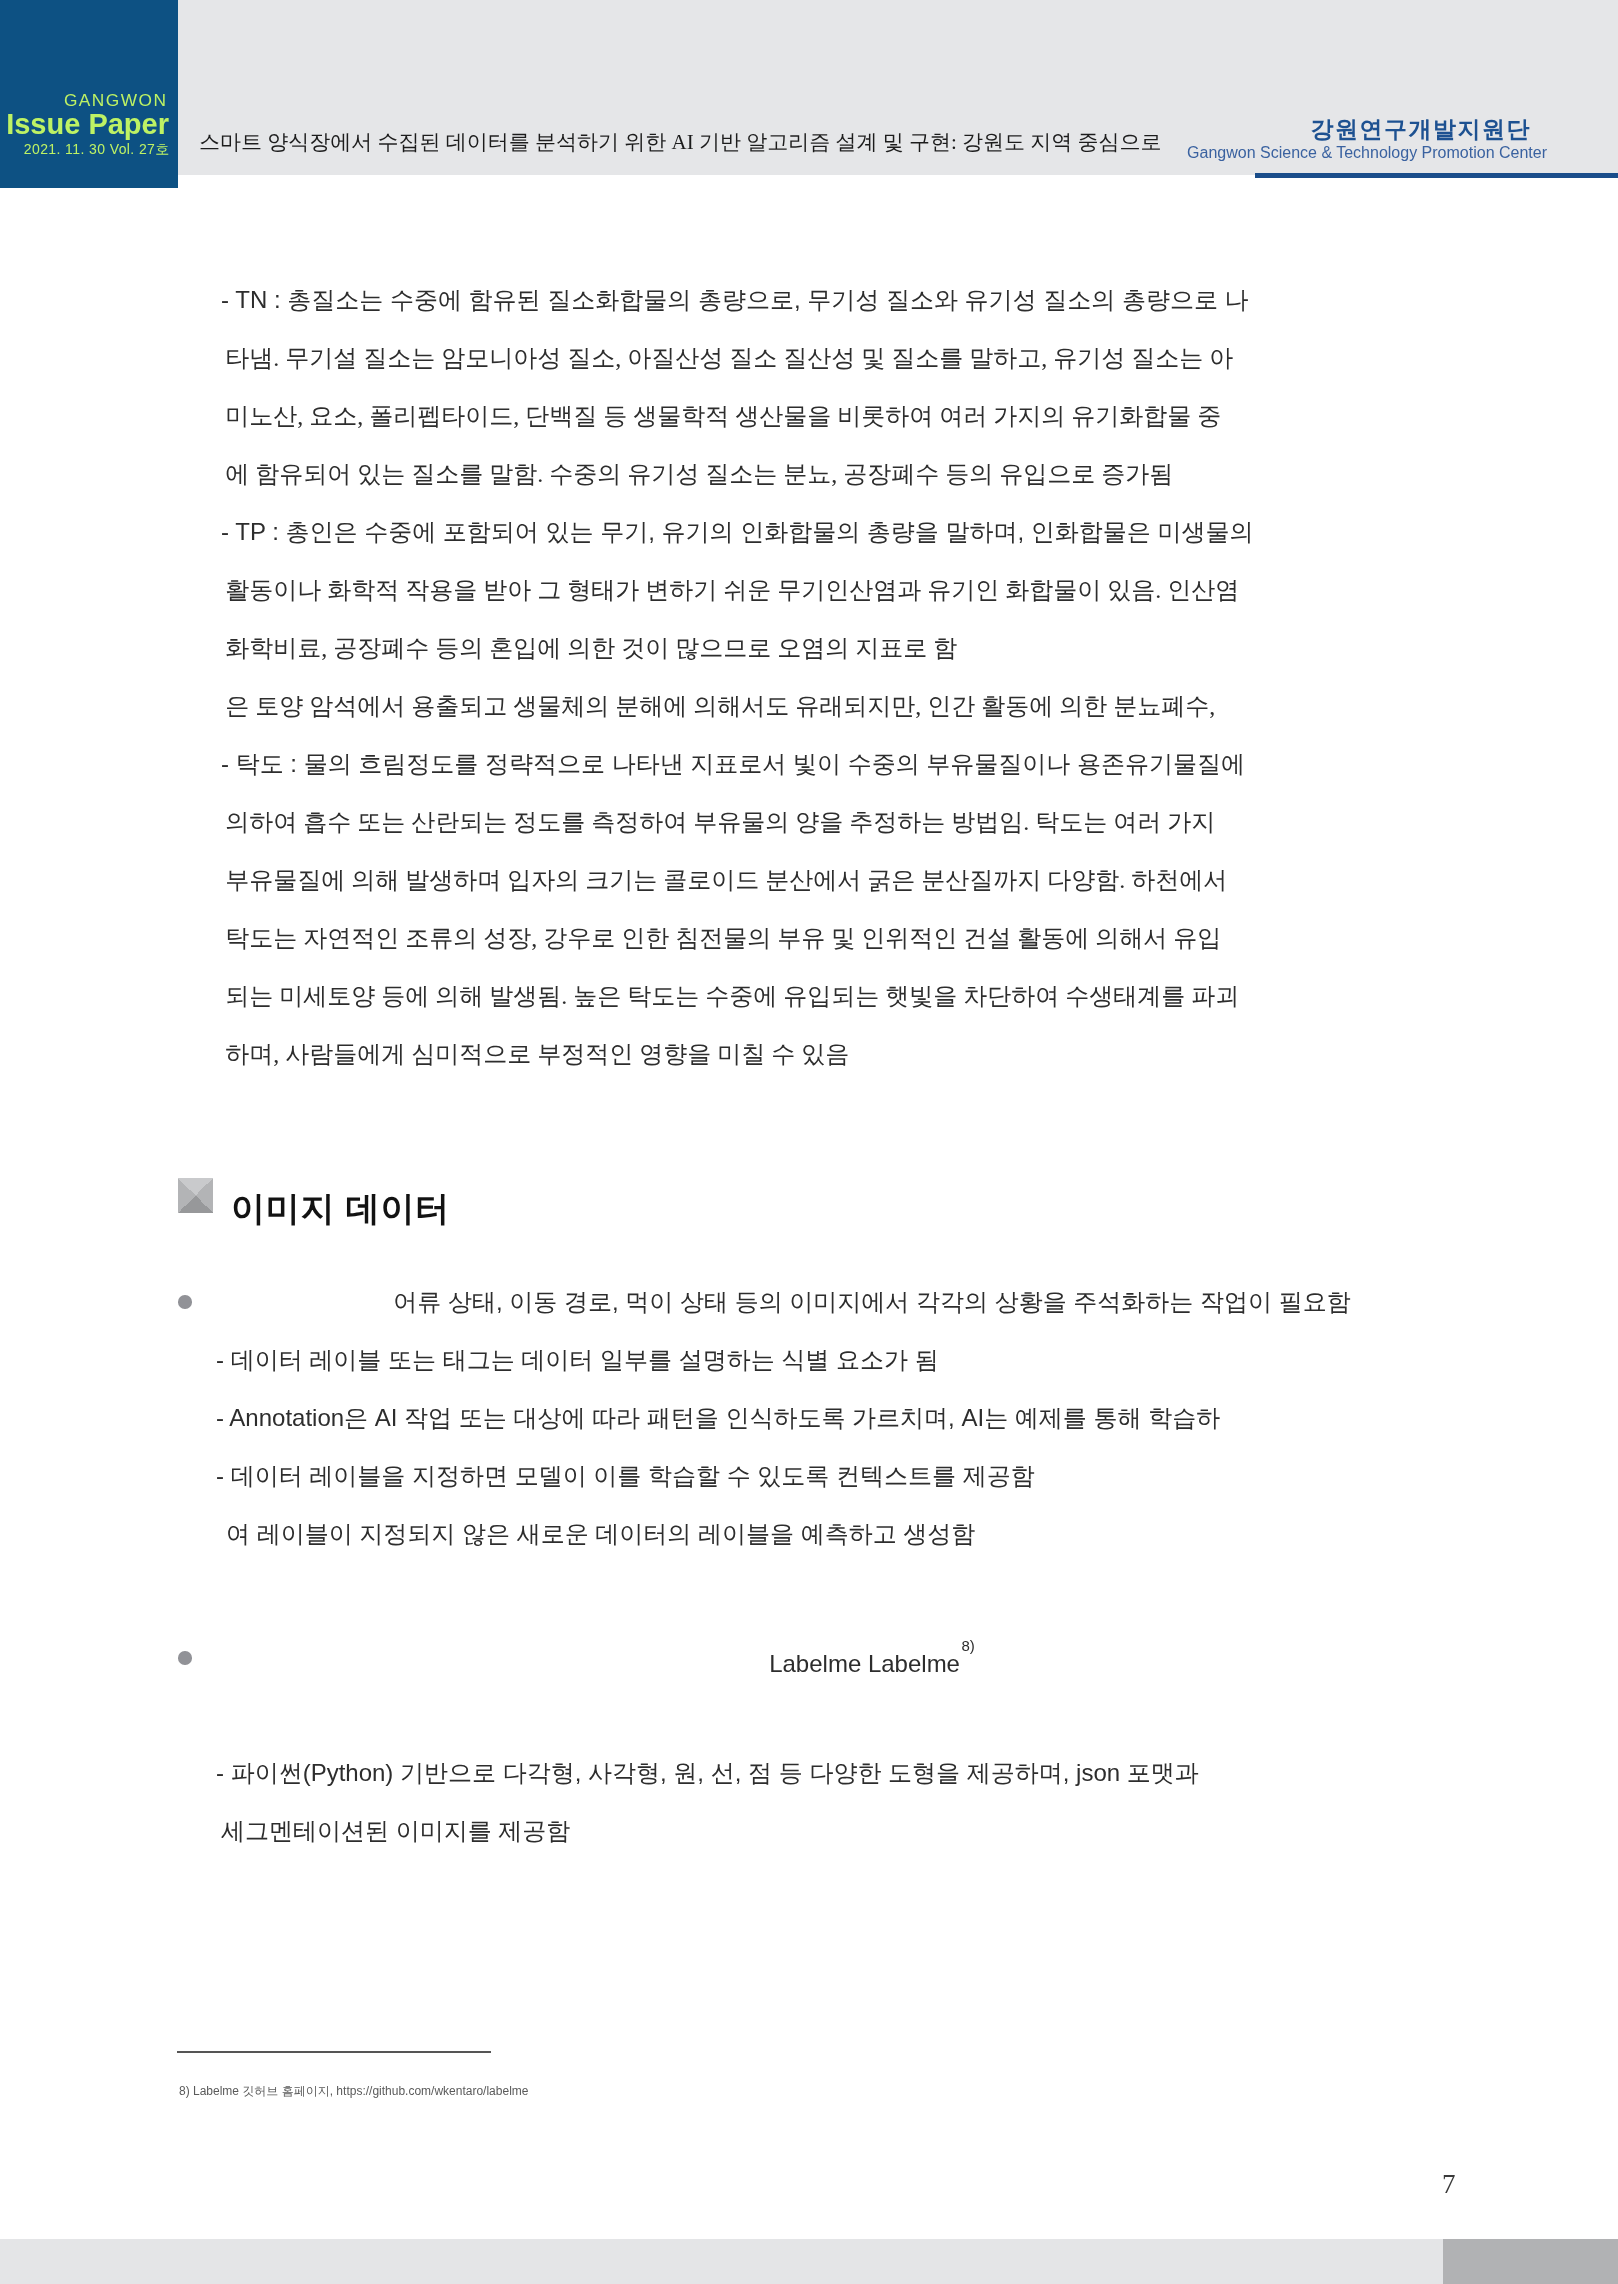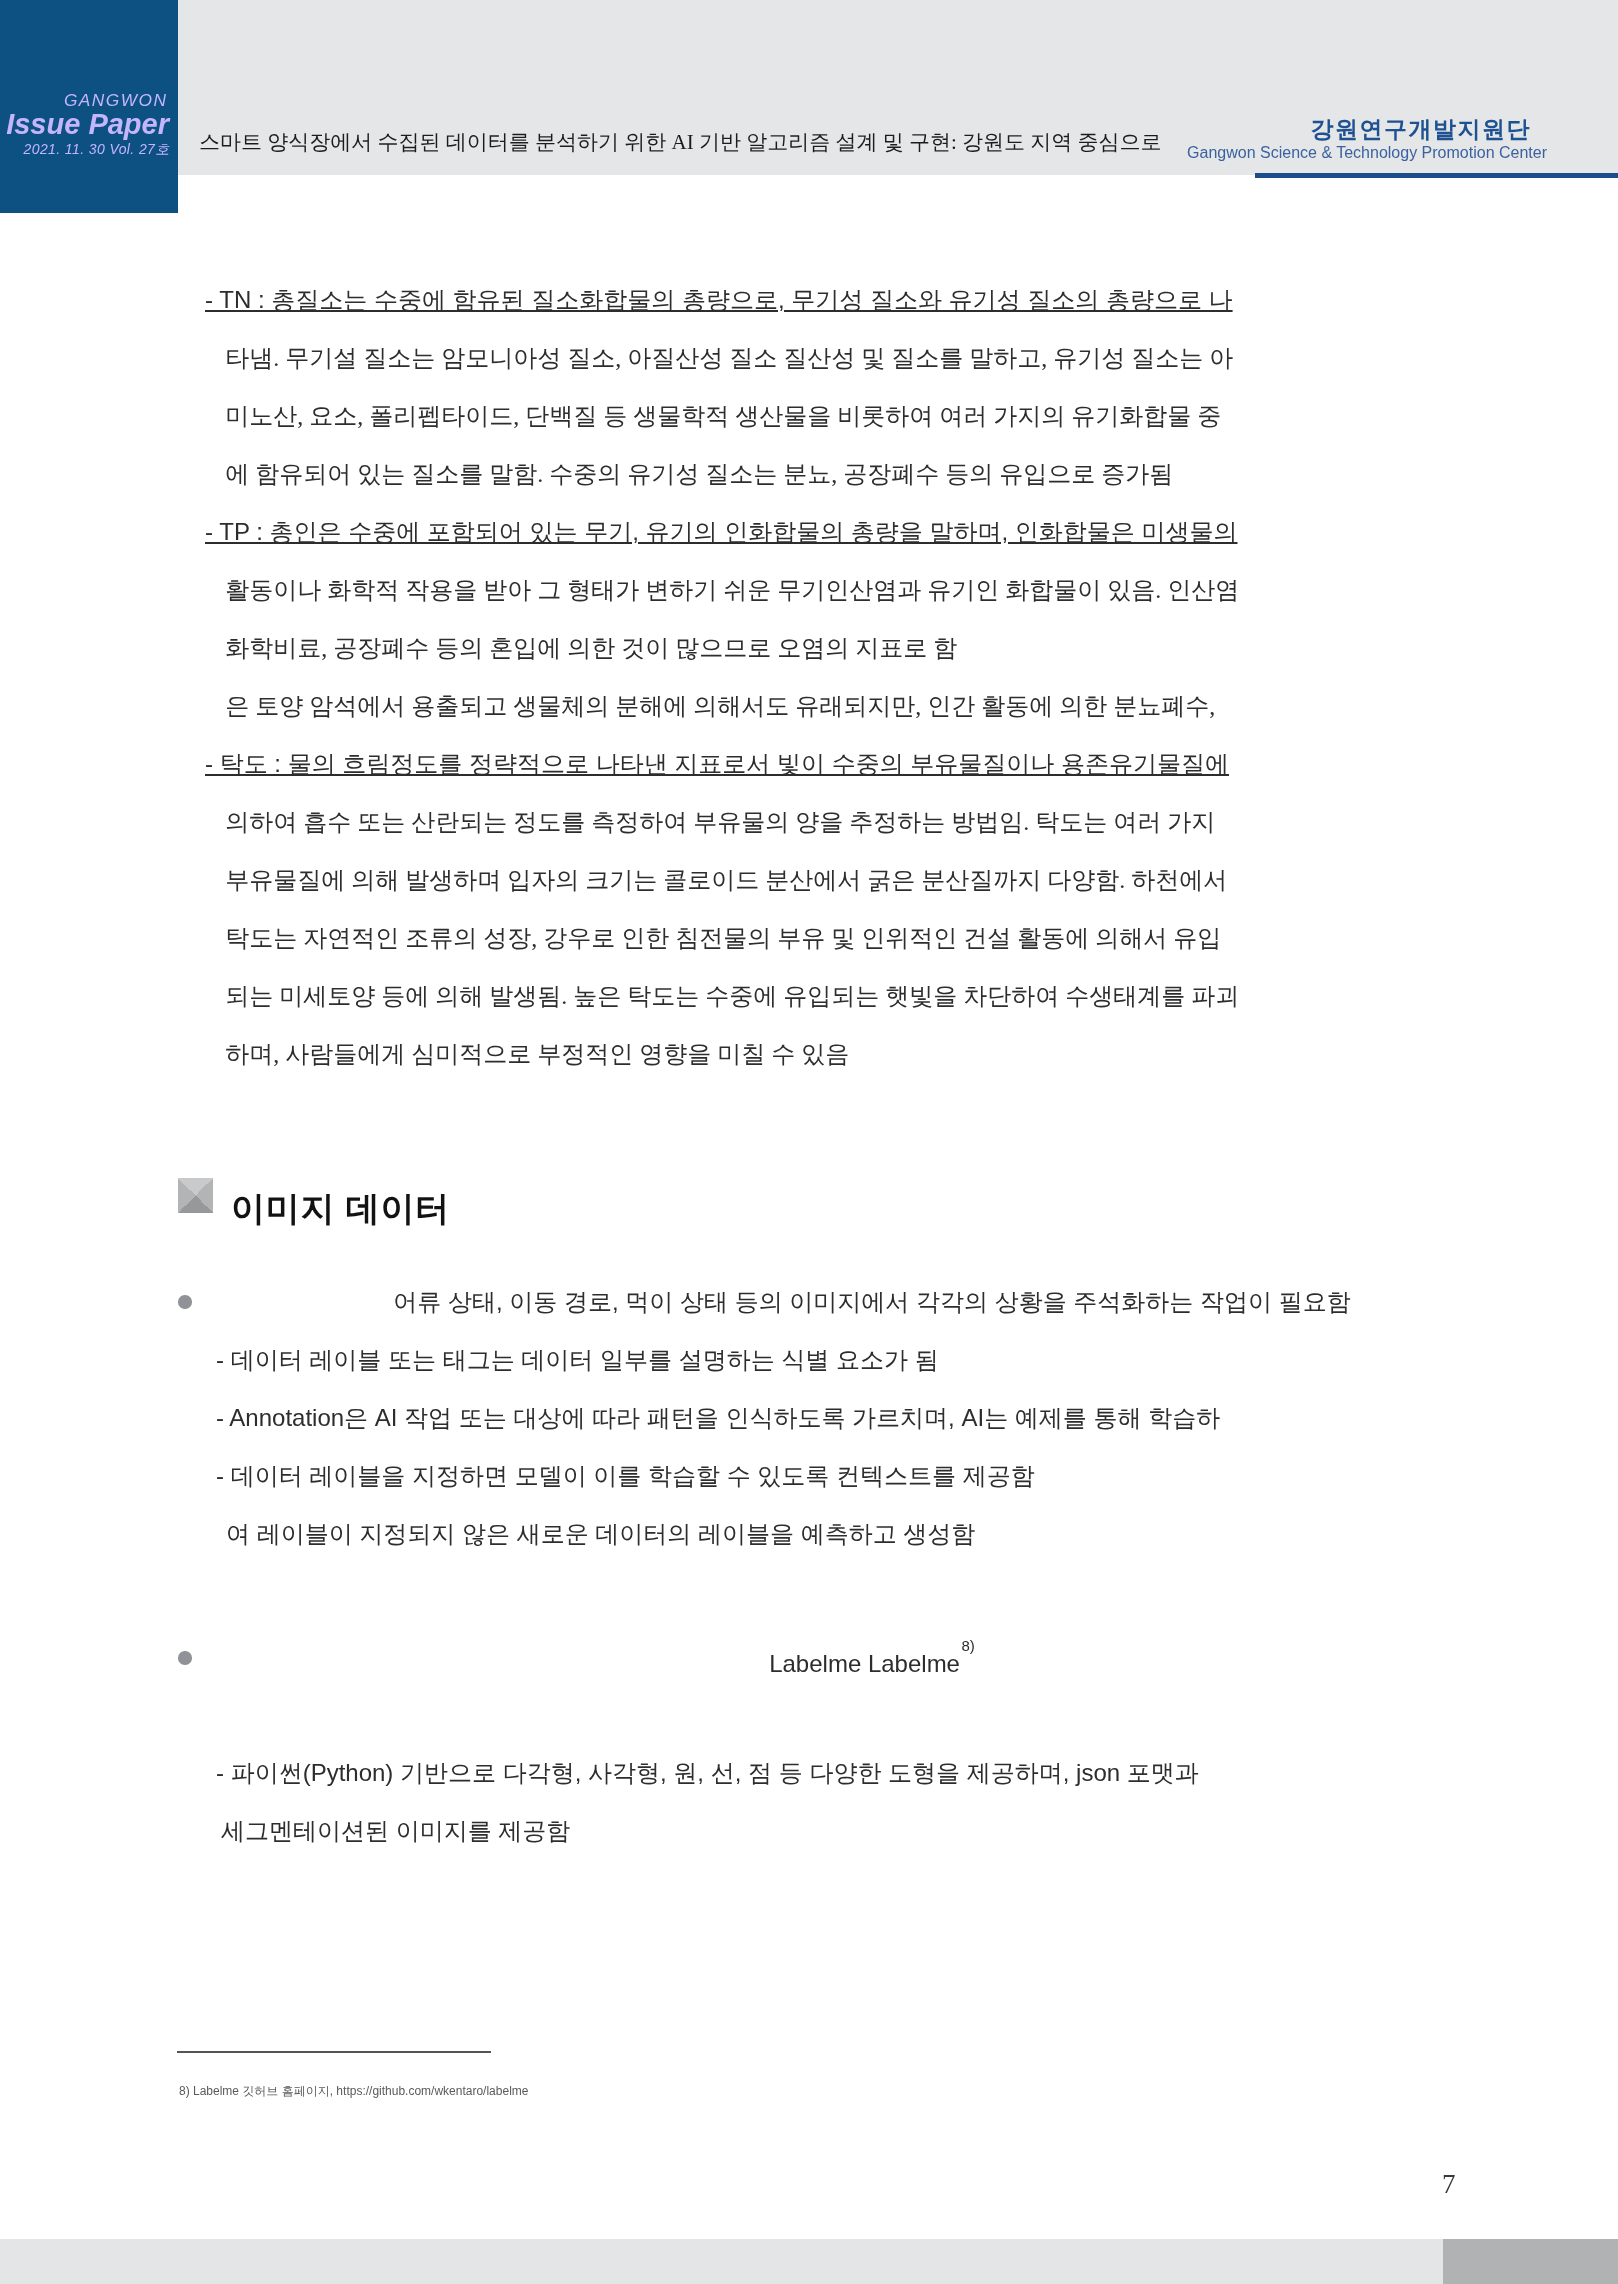--- a/index.html
+++ b/index.html
@@ -1,37 +1,37 @@
 <!DOCTYPE html>
 <html style="font-size:12px"><head>
 <meta charset="utf-8">
 <style>
   html,body{margin:0;padding:0;background:#ffffff;}
   .page{
     position:relative;width:1618px;height:2284px;background:#ffffff;overflow:hidden;
     font-family:"Liberation Sans","DejaVu Sans",sans-serif;color:#2d2d2d;
   }
   
-  .masthead{position:absolute;left:0;top:0;width:178px;height:213px;background:#0d5183;color:#c4b5fd;font-style:italic;}
+  .masthead{position:absolute;left:0;top:0;width:178px;height:188px;background:#0d5183;color:#bef264;}
   .m-org{position:absolute;right:10.5px;top:90px;font-size:17.3px;letter-spacing:1.5px;font-weight:400;}
   .m-series{position:absolute;right:9px;top:110px;font-size:29px;font-weight:bold;line-height:1;}
   .m-date{position:absolute;right:8.3px;top:141px;font-size:14px;letter-spacing:0.4px;}
   .band{position:absolute;left:178px;top:0;width:1440px;height:175px;background:#e5e6e8;}
   .doc-title{
     position:absolute;left:199px;top:128px;font-size:21px;color:#1c1c1c;white-space:nowrap;
     font-family:"Liberation Serif","DejaVu Serif",serif;
   }
   .pub-kr{position:absolute;right:87px;top:114px;font-size:23px;font-weight:bold;color:#1d5191;letter-spacing:1.5px;white-space:nowrap;}
   .pub-en{position:absolute;right:71px;top:144px;font-size:16px;color:#3a62a0;white-space:nowrap;}
   .pub-bar{position:absolute;left:1255px;top:173px;width:363px;height:5.3px;background:#1a4d8a;}
   
   .textblock{position:absolute;font-size:24px;line-height:58px;color:#2d2d2d;}
   .textblock div{white-space:nowrap;}
   .water{left:205px;top:271px;width:1325px;}
-  .ln-first{margin-left:0;text-decoration:underline;}
+  .ln-first{margin-left:16px;}
   .ln-cont{margin-left:20.3px;font-family:Liberation Serif, serif;}
   
   .section-head{position:absolute;left:178px;top:1174px;height:42px;display:flex;align-items:center;}
   .head-icon{
     width:35px;height:35px;
     background:conic-gradient(from 45deg,#b3b4b6 0 25%,#97989a 25% 50%,#b3b4b6 50% 75%,#c9cacc 75% 100%);
   }
   .head-text{margin-left:18px;font-size:34px;font-weight:bold;color:#121212;letter-spacing:0.8px;white-space:nowrap;margin-top:27px;}
   
   .annot{left:178px;top:1273px;width:1355px;}

